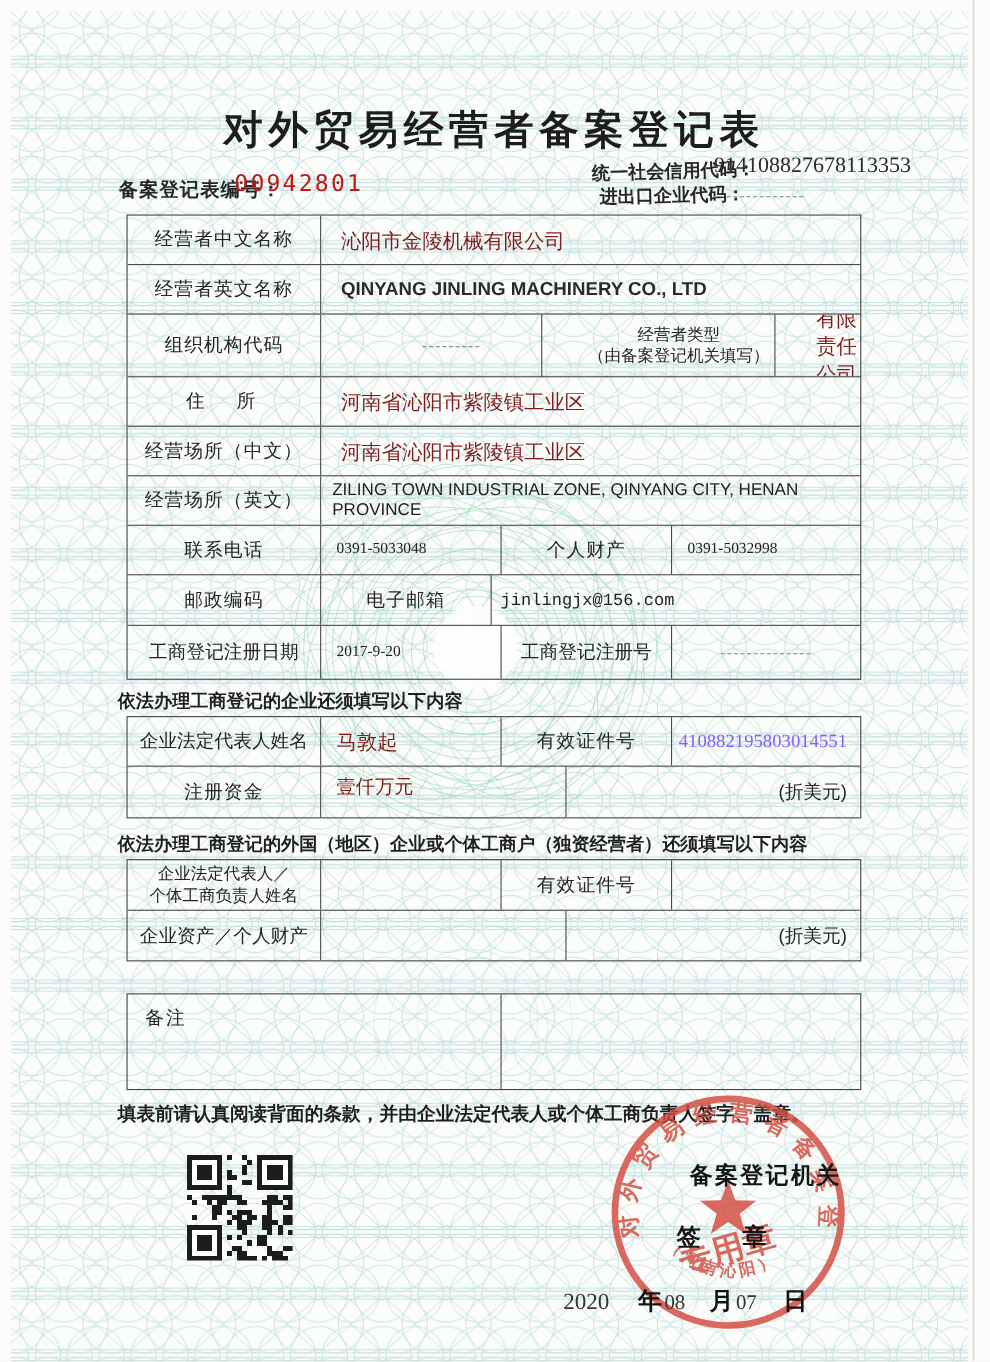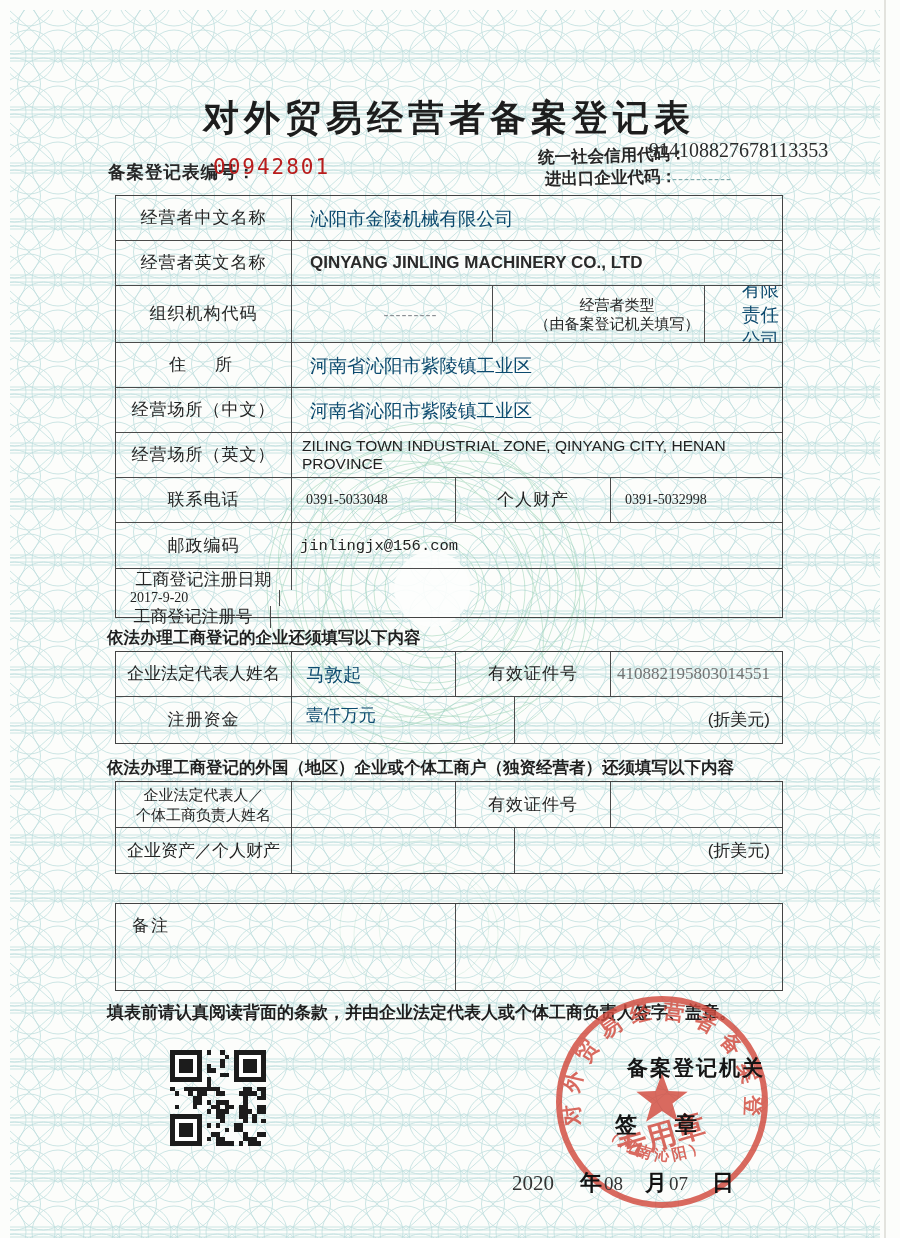--- a/index.html
+++ b/index.html
@@ -25,24 +25,24 @@
   .row:last-child{border-bottom:none;}
   .cell{border-right:1.2px solid #4a4a4a;box-sizing:border-box;display:flex;align-items:center;
         justify-content:center;overflow:hidden;}
   .cell:last-child{border-right:none;}
   .cell.left{justify-content:flex-start;padding-left:18px;}
   .cell.right{justify-content:flex-end;padding-right:12px;}
   .c1{width:176px;flex:none;} .c2{width:164px;flex:none;} .c3{width:155px;flex:none;}
   .c4{flex:1;} .cw{flex:1;} .cm{width:223px;flex:none;}
   .lab{font-size:17px;letter-spacing:1px;color:#242424;text-align:center;line-height:1.25;}
   .lab-sm{font-size:15px;letter-spacing:0;line-height:1.3;}
-  .val-cn{font-family:"Liberation Serif",serif;font-size:18.5px;color:#0c4a6e;}
+  .val-cn{font-family:"Liberation Serif",serif;font-size:18.5px;color:#7f1d1d;}
   .val-en{font-family:"Liberation Sans",sans-serif;font-size:15.5px;color:#222;}
   .val-num{font-family:"Liberation Serif",serif;font-size:14px;color:#222;}
-  .val-id{font-family:"Liberation Serif",serif;font-size:17px;color:#737373;padding-left:4px;}
+  .val-id{font-family:"Liberation Serif",serif;font-size:17px;color:#8b5cf6;padding-left:4px;}
   .val-mono{font-family:"Liberation Mono",monospace;font-size:15.5px;color:#222;}
   .dash-gray{color:#8a8f94;letter-spacing:1px;font-size:15px;}
   .dash-teal{color:#7ea9ab;letter-spacing:1px;font-size:15px;}
 
   .sec-heading{left:107px;width:680px;font-size:16.5px;font-weight:bold;color:#1f1f1f;}
   .note-line{left:107px;top:1001px;width:690px;font-size:17px;font-weight:bold;color:#1e1e1e;}
 
   .remarks-label{align-self:flex-start;padding:10px 0 0 16px;font-size:17px;letter-spacing:2px;}
 
   .stamp-caption1{left:555px;top:1054px;width:210px;text-align:right;font-size:21px;font-weight:bold;
@@ -184,25 +184,28 @@
           <span class="lab">个人财产</span>
         </div>
       <div class="cell c4 left" style="padding-left:14px;">
           <span class="val-num">0391-5032998</span>
         </div>
     </div>
     <div class="row" style="height:46px;justify-content:space-between;">
       <div class="cell c1">
           <span class="lab">邮政编码</span>
         </div>
+      <div class="cell c3">
+          <span class="lab">电子邮箱</span>
+        </div>
       <div class="cell c4 left" style="padding-left:8px;">
           <span class="val-mono">jinlingjx@156.com</span>
         </div>
     </div>
-    <div class="row" style="height:48px;flex-direction:column;">
+    <div class="row" style="height:48px;">
       <div class="cell c1">
           <span class="lab" style="letter-spacing:0;">工商登记注册日期</span>
         </div>
       <div class="cell c2 left" style="padding-left:14px;">
           <span class="val-num">2017-9-20</span>
         </div>
       <div class="cell c3">
           <span class="lab" style="letter-spacing:0;">工商登记注册号</span>
         </div>
       <div class="cell c4">

